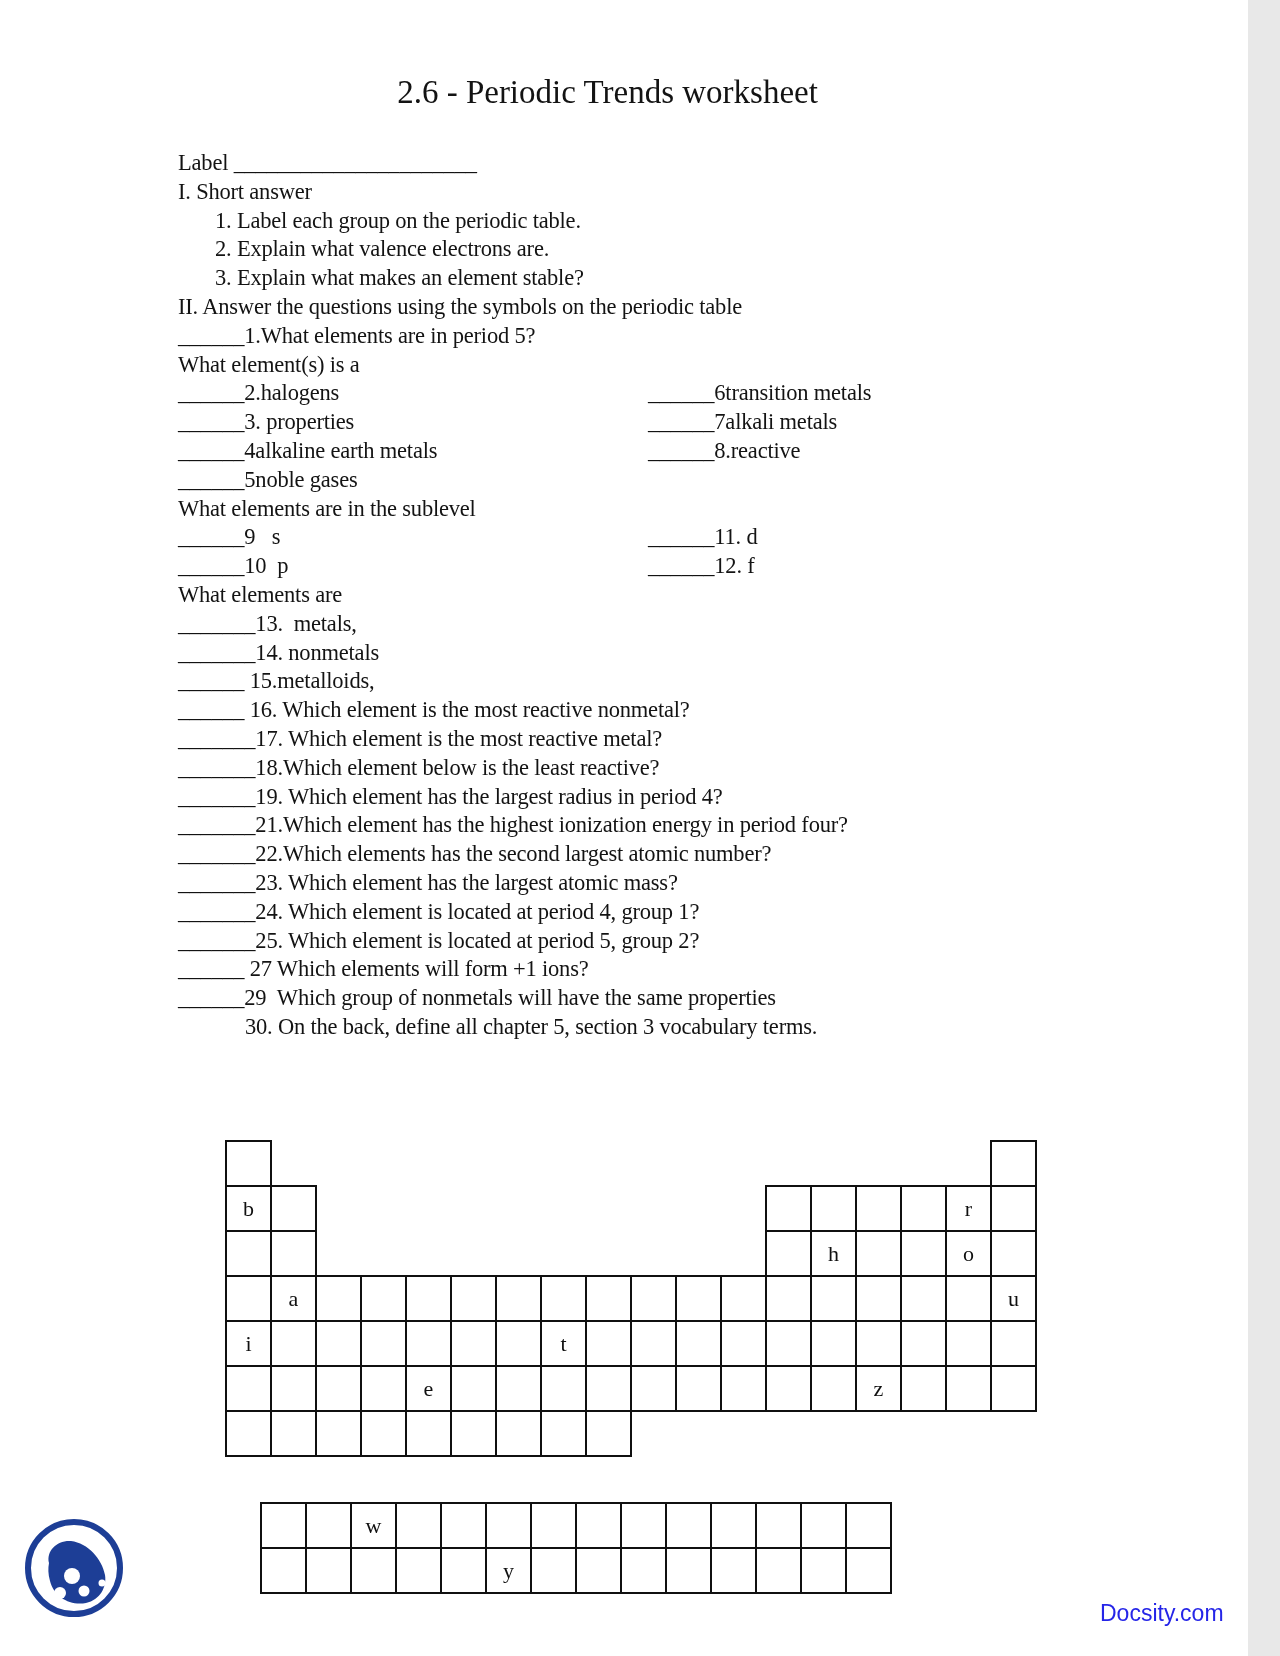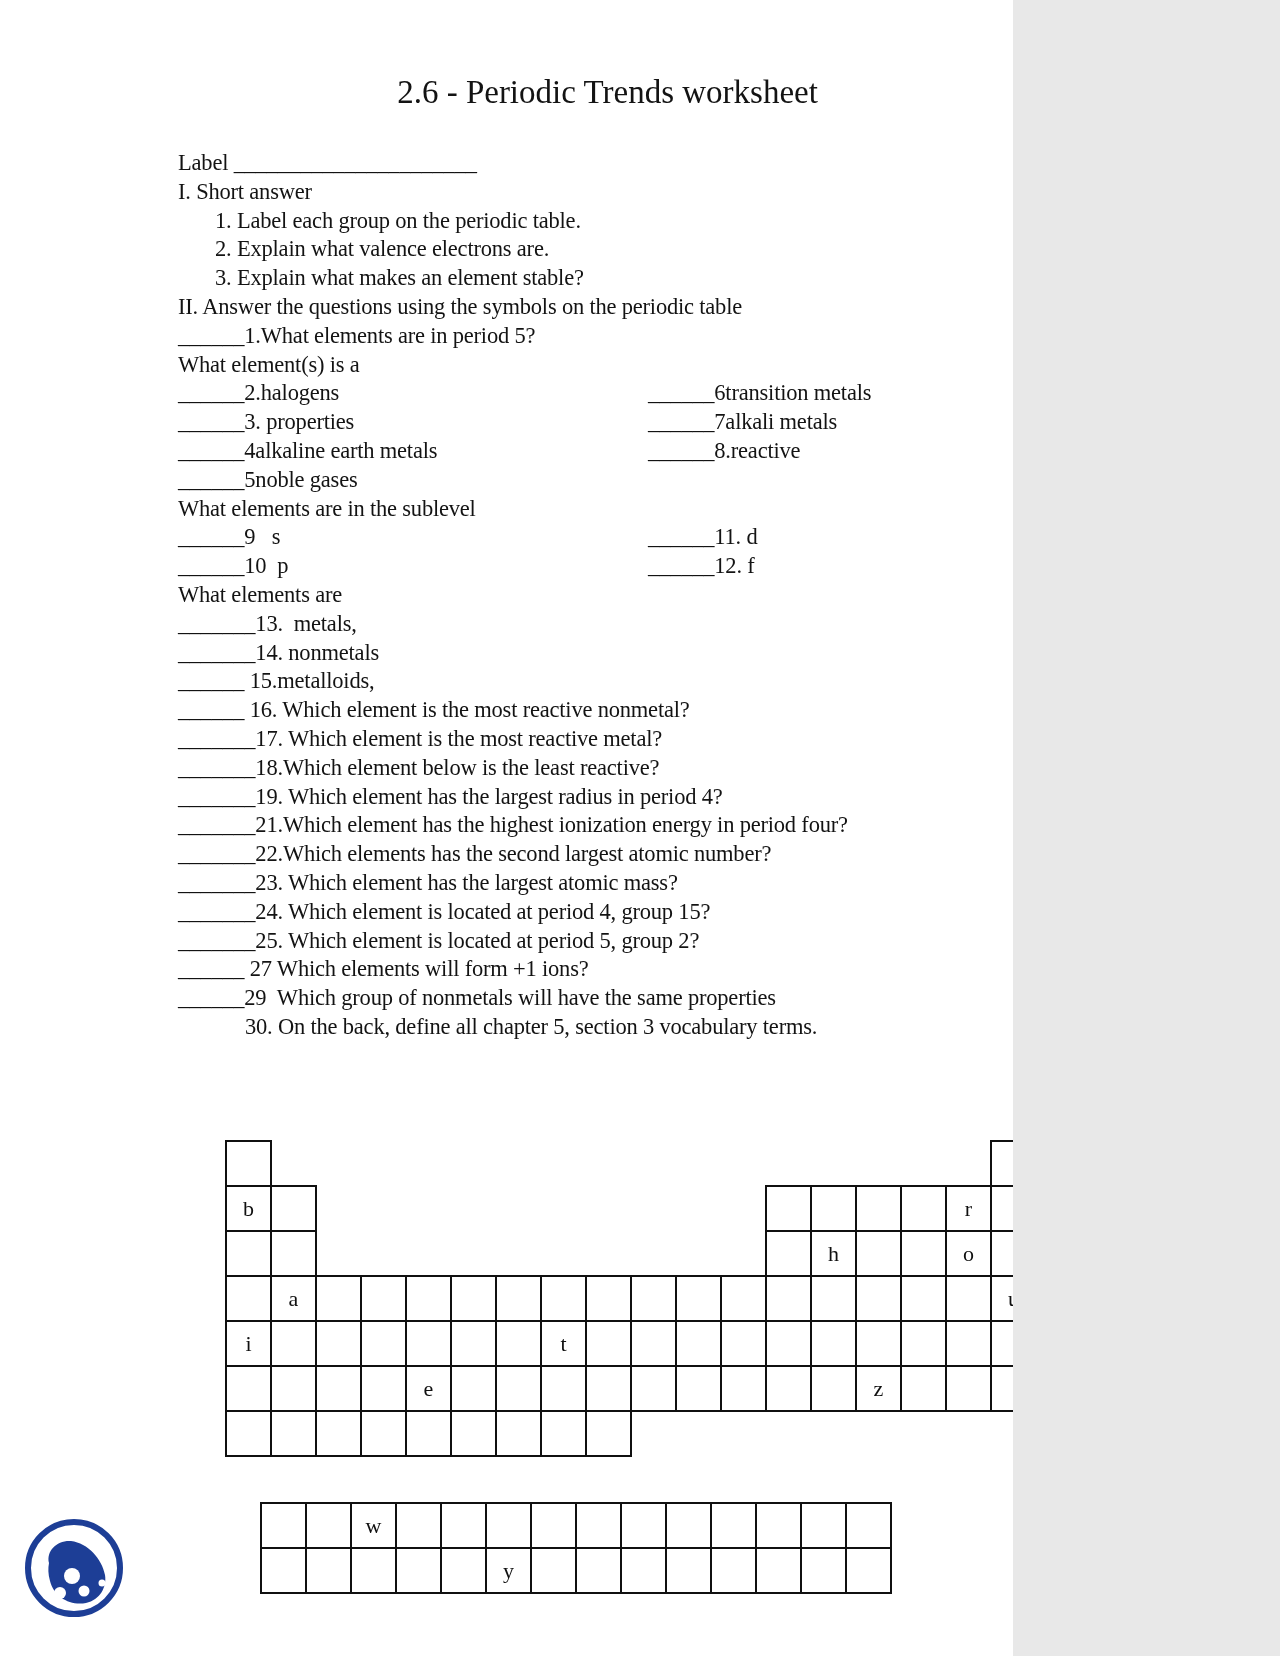--- a/index.html
+++ b/index.html
@@ -1,17 +1,17 @@
 <!DOCTYPE html>
 <html><head>
 <meta charset="utf-8">
 <style>
   html,body{margin:0;padding:0;background:#e8e8e8;}
   .page{
-    position:relative;width:1013px;height:1656px;background:#ffffff;
+    position:relative;width:1248px;height:1656px;background:#ffffff;
     font-family:"Liberation Serif",serif;color:#131313;overflow:hidden;
   }
   .title{
     position:absolute;top:74px;left:0;width:1215px;text-align:center;
     font-size:33px;white-space:pre;
   }
   .lines{position:absolute;top:149px;left:0;width:100%;}
   .line{
     position:relative;height:28.8px;line-height:28.8px;
     font-size:22.5px;letter-spacing:-0.2px;white-space:pre;
@@ -64,21 +64,21 @@
       <div class="line ind0"><span class="l">_______13.  metals,</span></div>
       <div class="line ind0"><span class="l">_______14. nonmetals</span></div>
       <div class="line ind0"><span class="l">______ 15.metalloids,</span></div>
       <div class="line ind0"><span class="l">______ 16. Which element is the most reactive nonmetal?</span></div>
       <div class="line ind0"><span class="l">_______17. Which element is the most reactive metal?</span></div>
       <div class="line ind0"><span class="l">_______18.Which element below is the least reactive?</span></div>
       <div class="line ind0"><span class="l">_______19. Which element has the largest radius in period 4?</span></div>
       <div class="line ind0"><span class="l">_______21.Which element has the highest ionization energy in period four?</span></div>
       <div class="line ind0"><span class="l">_______22.Which elements has the second largest atomic number?</span></div>
       <div class="line ind0"><span class="l">_______23. Which element has the largest atomic mass?</span></div>
-      <div class="line ind0"><span class="l">_______24. Which element is located at period 4, group 15?</span></div>
+      <div class="line ind0"><span class="l">_______24. Which element is located at period 4, group 1?</span></div>
       <div class="line ind0"><span class="l">_______25. Which element is located at period 5, group 2?</span></div>
       <div class="line ind0"><span class="l">______ 27 Which elements will form +1 ions?</span></div>
       <div class="line ind0"><span class="l">______29  Which group of nonmetals will have the same properties</span></div>
       <div class="line ind2"><span class="l">30. On the back, define all chapter 5, section 3 vocabulary terms.</span></div>
     </div>
 
   <div class="ptable ptable-main">
       <div class="cell" style="left: 0px; top: 0px;"></div>
       <div class="cell" style="left: 765px; top: 0px;"></div>
       <div class="cell" style="left: 0px; top: 45px;">

